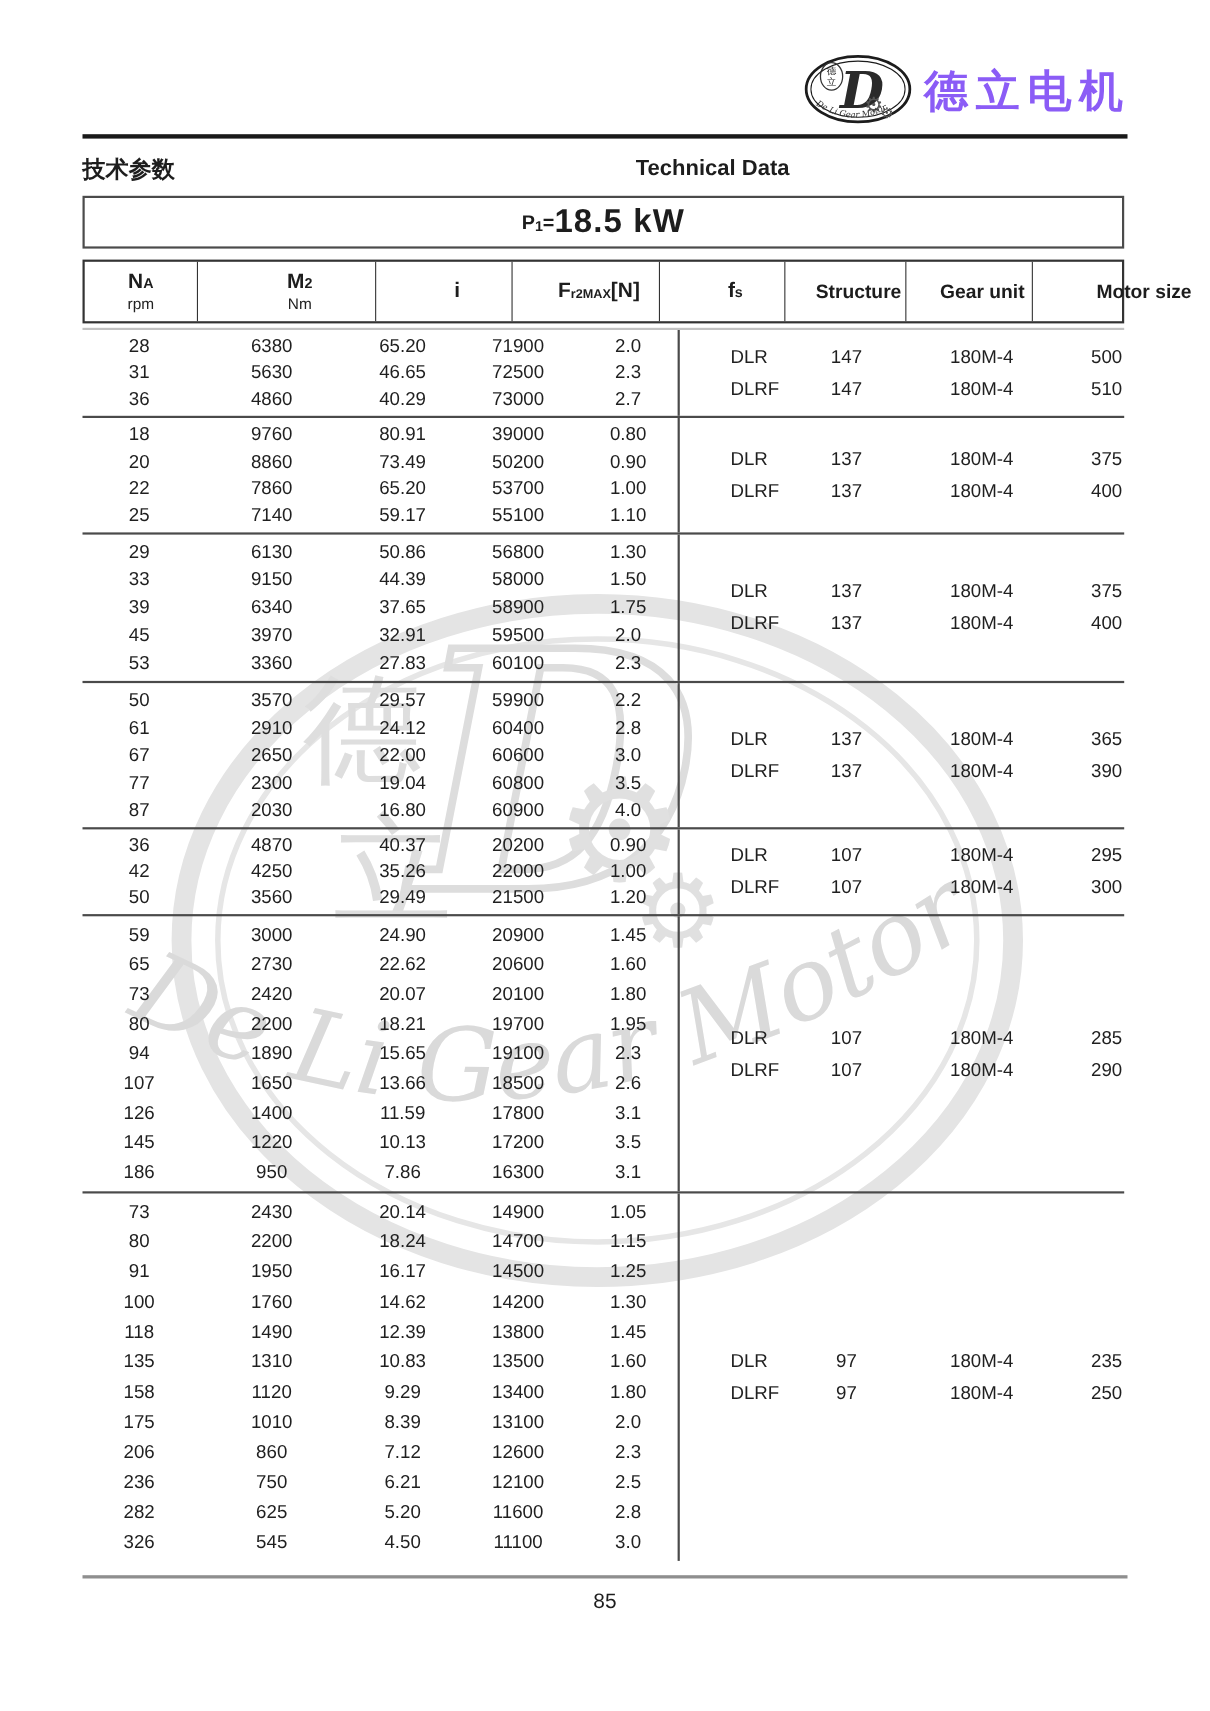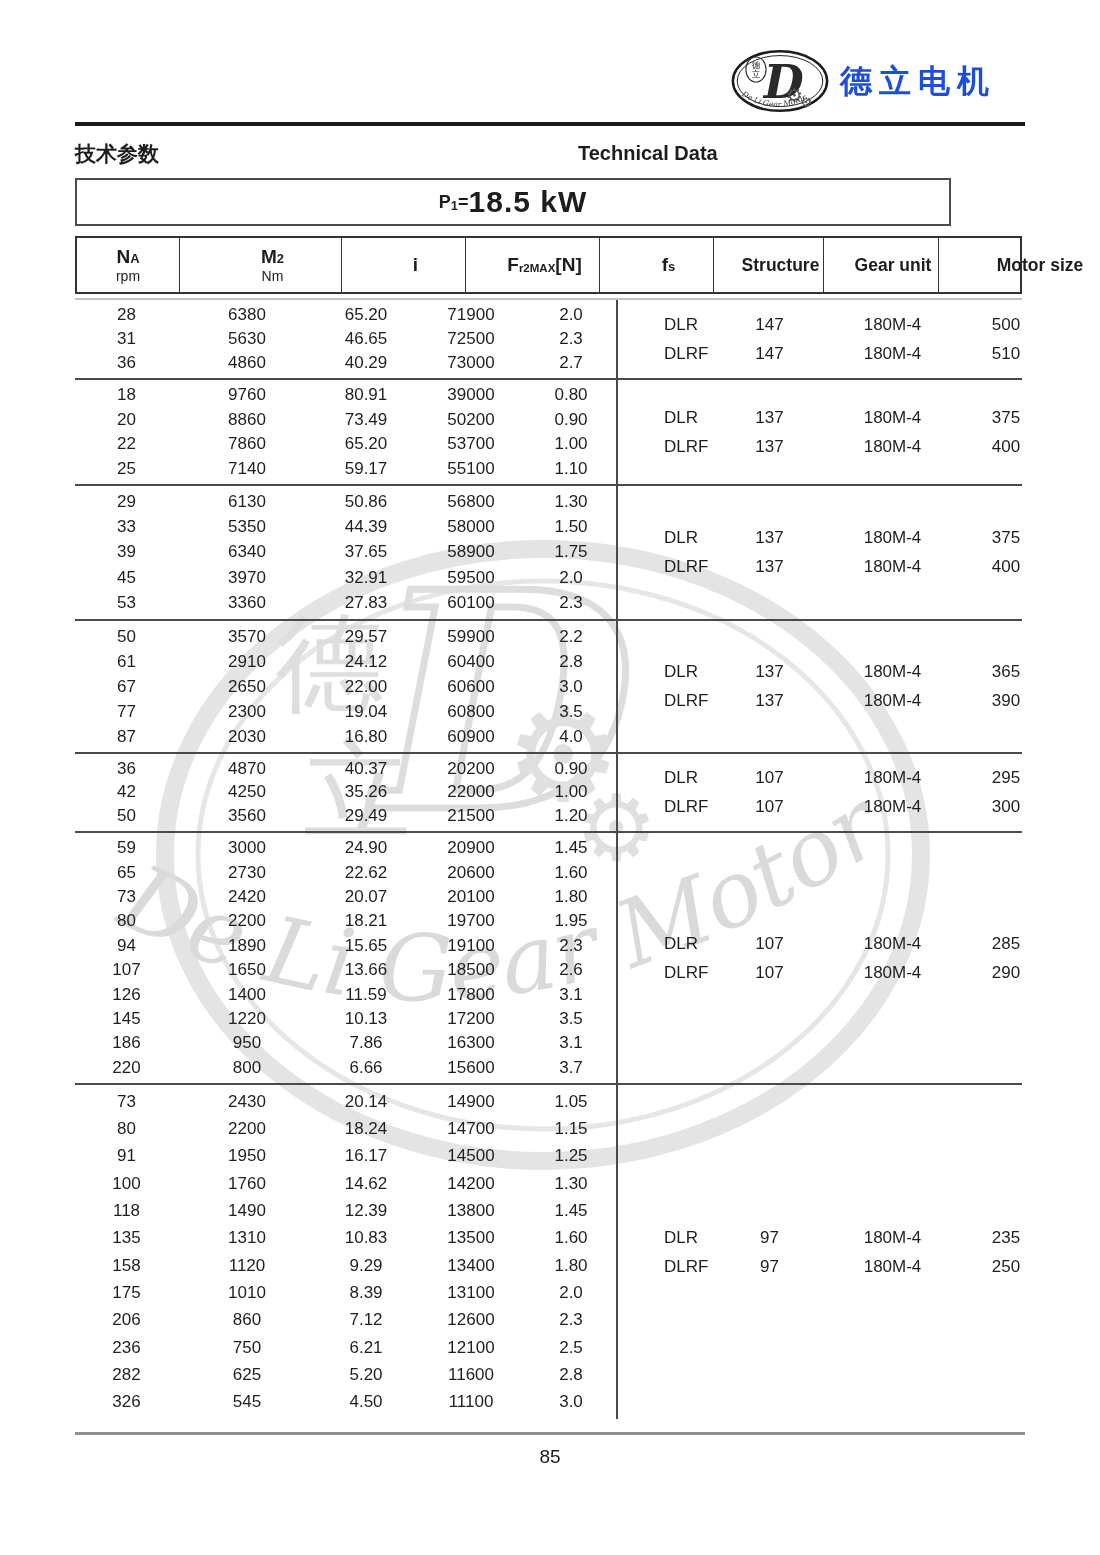--- a/index.html
+++ b/index.html
@@ -6,28 +6,28 @@
   html,body { width:1100px; height:1555px; background:#ffffff; overflow:hidden;
               font-family:"Liberation Sans", sans-serif; color:#1d1d1d; }
   .abs { position:absolute; }
   #page { position:relative; width:1100px; height:1555px; background:#fff; }
 
   
   #watermark { left:75px; top:540px; width:950px; height:650px; pointer-events:none; }
 
   
   #logo-block { left:730px; top:46px; display:flex; align-items:center; gap:10px; }
-  #brand-name { font-family:"DejaVu Serif", serif; font-weight:bold; font-size:32px;
-                letter-spacing:7px; color:#1d4ed8; white-space:nowrap; }
+  #brand-name { font-family:"DejaVu Serif", serif; font-weight:bold; font-size:40px;
+                letter-spacing:7px; color:#8b5cf6; white-space:nowrap; }
   #top-rule { left:75px; top:122px; width:950px; height:4px; background:#191919; }
 
   #title-cn { left:75px; top:140px; font-size:21px; font-weight:bold; }
   #title-en { left:578px; top:142px; font-size:20px; font-weight:bold; }
 
-  #power-box { left:75px; top:178px; width:876px; height:48px; border:2px solid #4b4b4b;
+  #power-box { left:75px; top:178px; width:947px; height:48px; border:2px solid #4b4b4b;
                display:flex; align-items:center; justify-content:center; }
   .p-small { font-size:18px; font-weight:bold; }
   .p-small sub { font-size:13px; vertical-align:-2px; font-weight:bold; }
   .p-big { font-size:30px; font-weight:bold; letter-spacing:1px; }
 
   
   #col-header { left:75px; top:236px; width:947px; height:58px; border:2px solid #333;
                 display:grid; grid-template-columns:103px 138px 100px 110px 90px 86px 91px 155px 1fr;gap:24px; }
   .hcell { border-right:1.5px solid #333; display:flex; flex-direction:column;
            align-items:center; justify-content:center; line-height:1.15; }
@@ -238,21 +238,21 @@
         <div class="sec-left">
           <div class="trow">
             <div class="tcell">29</div>
             <div class="tcell">6130</div>
             <div class="tcell">50.86</div>
             <div class="tcell">56800</div>
             <div class="tcell">1.30</div>
           </div>
           <div class="trow">
             <div class="tcell">33</div>
-            <div class="tcell">5350</div>
+            <div class="tcell">9150</div>
             <div class="tcell">44.39</div>
             <div class="tcell">58000</div>
             <div class="tcell">1.50</div>
           </div>
           <div class="trow">
             <div class="tcell">39</div>
             <div class="tcell">6340</div>
             <div class="tcell">37.65</div>
             <div class="tcell">58900</div>
             <div class="tcell">1.75</div>
@@ -437,27 +437,20 @@
             <div class="tcell">17200</div>
             <div class="tcell">3.5</div>
           </div>
           <div class="trow">
             <div class="tcell">186</div>
             <div class="tcell">950</div>
             <div class="tcell">7.86</div>
             <div class="tcell">16300</div>
             <div class="tcell">3.1</div>
           </div>
-          <div class="trow">
-            <div class="tcell">220</div>
-            <div class="tcell">800</div>
-            <div class="tcell">6.66</div>
-            <div class="tcell">15600</div>
-            <div class="tcell">3.7</div>
-          </div>
         </div>
         <div class="sec-right">
           <div class="grow">
             <div class="gcell structure">DLR</div>
             <div class="gcell">107</div>
             <div class="gcell">180M-4</div>
             <div class="gcell">285</div>
           </div>
           <div class="grow">
             <div class="gcell structure">DLRF</div>

